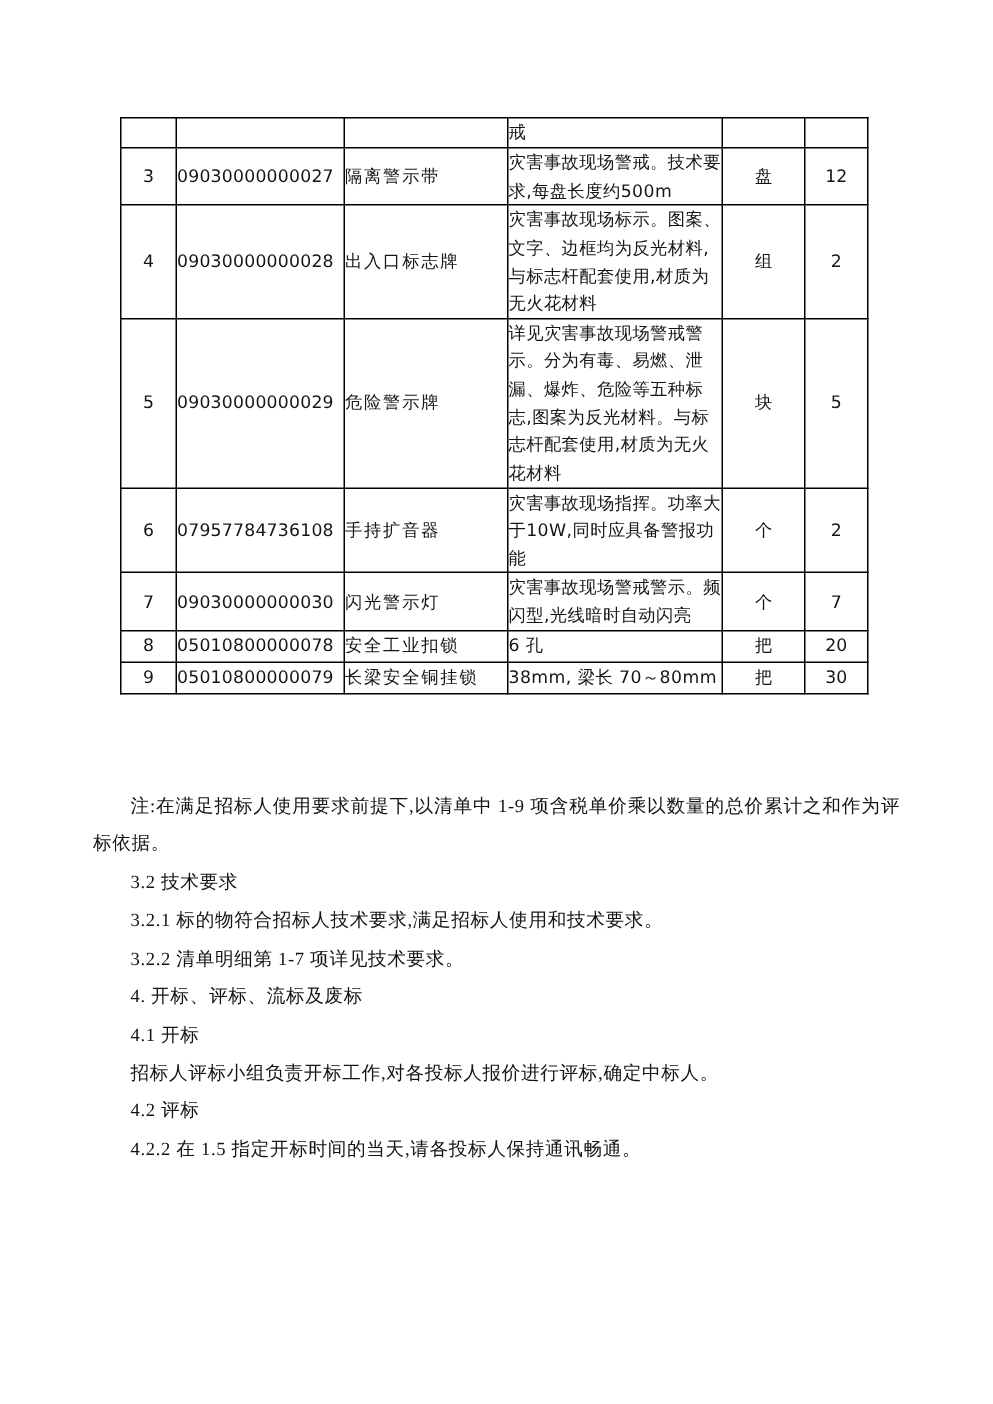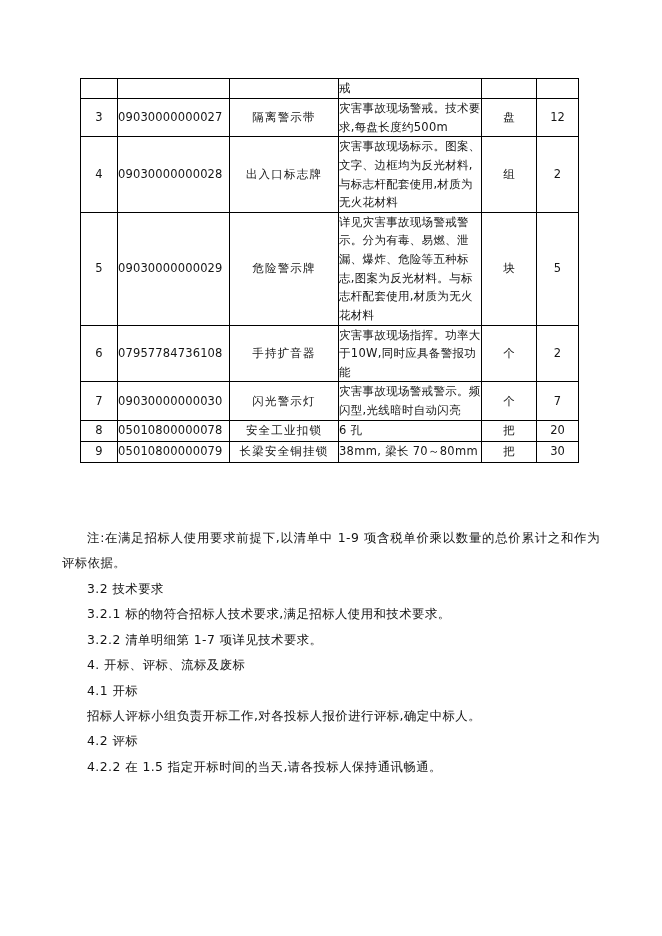--- a/index.html
+++ b/index.html
@@ -53,21 +53,21 @@
   .cell-idx,
   .cell-unit,
   .cell-qty {
     text-align: center;
   }
   .cell-code {
     text-align: left;
     letter-spacing: 0.15px;
   }
   .cell-name {
-    text-align: center;
+    text-align: left;
     letter-spacing: 1.2px;
   }
   .cell-desc {
     text-align: left;
     padding: 2px 4px 2px 5px;
     letter-spacing: 0.3px;
     word-break: break-all;
   }
   .cell-idx, .cell-code, .cell-name, .cell-unit, .cell-qty {
     padding: 2px 2px;
@@ -87,20 +87,21 @@
     width: 538px;
   }
   .para {
     font-size: 12.4px;
     line-height: 2.05;
     letter-spacing: 0.45px;
     color: #131313;
     text-align: justify;
     margin: 0;
     word-break: break-all;
+    font-family: Liberation Serif, serif;
   }
   .para.indent {
     text-indent: 25px;
   }
 </style>
 </head>
 <body>
 
 <div class="page">
 

